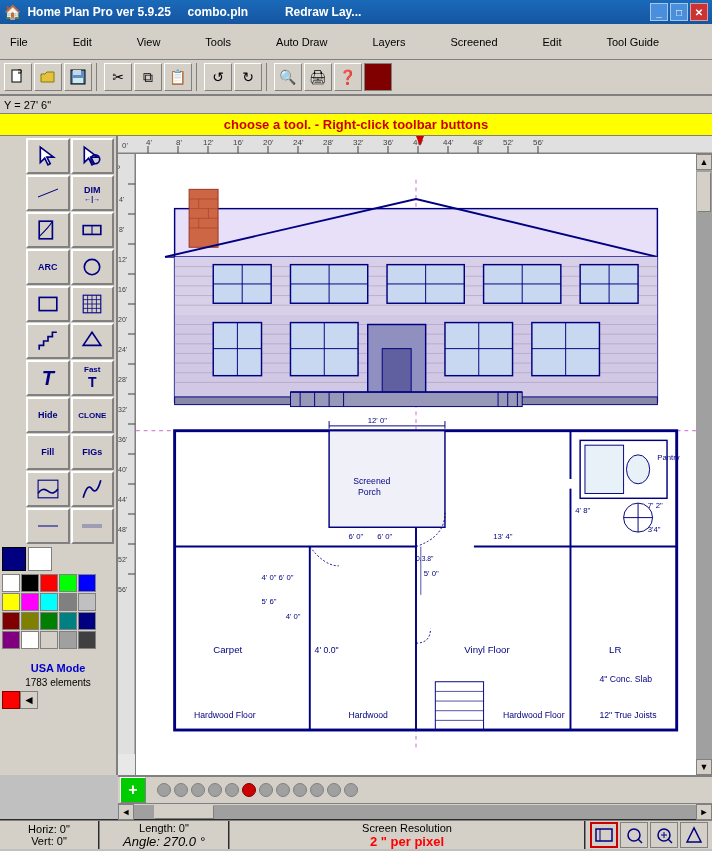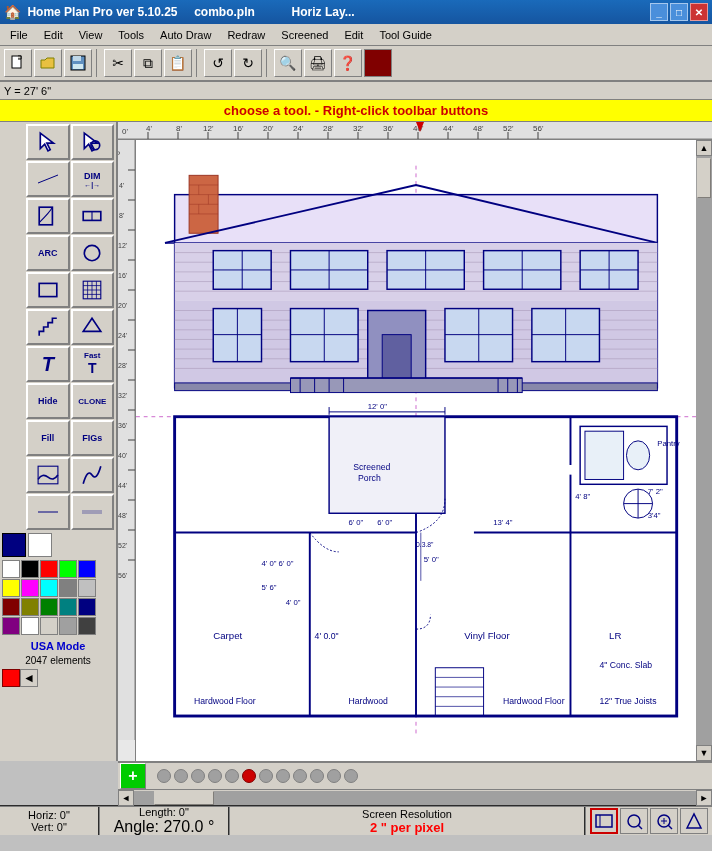--- a/index.html
+++ b/index.html
@@ -24,26 +24,27 @@
       font-size: 10px; font-weight: bold;
       border: 1px solid rgba(255,255,255,0.5);
       cursor: pointer;
     }
     .win-btn-min { background: #4a8fdb; }
     .win-btn-max { background: #4a8fdb; }
     .win-btn-close { background: #cc3333; }
 
     
     #menu-bar {
-      height: 22px;
+      height: 36px;
       background: #d4d0c8;
       display: flex;
       align-items: center;
       border-bottom: 1px solid #808080;
       padding: 0 2px;
+      gap: 29px;
     }
     .menu-item {
       padding: 2px 8px;
       font-size: 11px;
       cursor: pointer;
       white-space: nowrap;
     }
 
     
     #toolbar {
@@ -240,41 +241,41 @@
       border: 1px solid #808080;
     }
   </style>
 </head>
 <body>
 
 <div id="title-bar">
   <div id="title-bar-left">
     <span style="font-size:14px;">🏠</span>
     <span id="title-text">
-      <span>Home Plan Pro  ver 5.10.25</span>
+      <span>Home Plan Pro  ver 5.9.25</span>
       &nbsp;&nbsp;&nbsp;
       <span>combo.pln</span>
       &nbsp;&nbsp;&nbsp;&nbsp;&nbsp;&nbsp;&nbsp;&nbsp;&nbsp;
-      <span>Horiz Lay...</span>
+      <span>Redraw Lay...</span>
     </span>
   </div>
   <div id="window-controls">
     <div class="win-btn win-btn-min">_</div>
     <div class="win-btn win-btn-max">□</div>
     <div class="win-btn win-btn-close">✕</div>
   </div>
 </div>
 
 <div id="menu-bar">
   <div class="menu-item">File</div>
   <div class="menu-item">Edit</div>
   <div class="menu-item">View</div>
   <div class="menu-item">Tools</div>
   <div class="menu-item">Auto Draw</div>
-  <div class="menu-item">Redraw</div>
+  <div class="menu-item">Layers</div>
   <div class="menu-item">Screened</div>
   <div class="menu-item">Edit</div>
   <div class="menu-item">Tool Guide</div>
 </div>
 
 <div id="toolbar">
   <div class="tb-btn" title="New">
     <svg width="16" height="16" viewBox="0 0 16 16">
         <rect x="2" y="1" width="9" height="12" fill="white" stroke="#000" stroke-width="1"></rect>
         <polyline points="8,1 11,1 11,4 8,4" fill="#d4d0c8" stroke="#000" stroke-width="1"></polyline>
@@ -468,24 +469,24 @@
       <div class="color-cell" style="background:#008000;"></div>
       <div class="color-cell" style="background:#008080;"></div>
       <div class="color-cell" style="background:#000080;"></div>
       <div class="color-cell" style="background:#800080;"></div>
       <div class="color-cell" style="background:#ffffff;"></div>
       <div class="color-cell" style="background:#d4d0c8;"></div>
       <div class="color-cell" style="background:#a0a0a0;"></div>
       <div class="color-cell" style="background:#404040;"></div>
     </div>
 
-    <div id="usa-mode" style="margin-top:2px;">
+    <div id="usa-mode" style="margin-top:10px;">
       <span style="color:#0000cc; font-weight:bold; font-size:11px;">USA Mode</span>
     </div>
-    <div style="font-size:10px; text-align:center;">2047 elements</div>
+    <div style="font-size:10px; text-align:center;">1783 elements</div>
 
     <div style="display:flex; align-items:center; margin-top:2px;">
       <div style="width:18px; height:18px; background:#ff0000; border:1px solid #800000;"></div>
       <div style="width:18px; height:18px; background:#d4d0c8; border:1px solid #808080; display:flex; align-items:center; justify-content:center; font-size:12px; cursor:pointer;">◄</div>
     </div>
   </div>
 
   <div id="canvas-wrap">
 
     <div id="ruler-h">
@@ -774,21 +775,21 @@
 
 <div id="status-bottom" style="height:30px; background:#d4d0c8; display:flex; align-items:stretch; border-top:2px groove #808080;">
 
   <div class="status-section" style="min-width:100px;">
     <div style="font-size:11px;">Horiz: 0"</div>
     <div style="font-size:11px;">Vert:  0"</div>
   </div>
 
   <div class="status-section" style="min-width:130px;">
     <div style="font-size:11px;">Length:  0"</div>
-    <div style="font-size:16px;">Angle:  270.0 °</div>
+    <div style="font-size:13px;font-style:italic;">Angle:  270.0 °</div>
   </div>
 
   <div class="status-section-red" style="flex:1; border-right:2px groove #808080;">
     <div style="font-size:11px; text-align:center;">Screen Resolution</div>
     <div class="status-red-label">2 " per pixel</div>
   </div>
 
   <div style="display:flex; align-items:center; gap:2px; padding:2px 4px;">
     <div style="width:28px;height:26px;border:2px solid #cc0000;background:#d4d0c8;display:flex;align-items:center;justify-content:center;cursor:pointer;">
       <svg width="18" height="18" viewBox="0 0 18 18">

